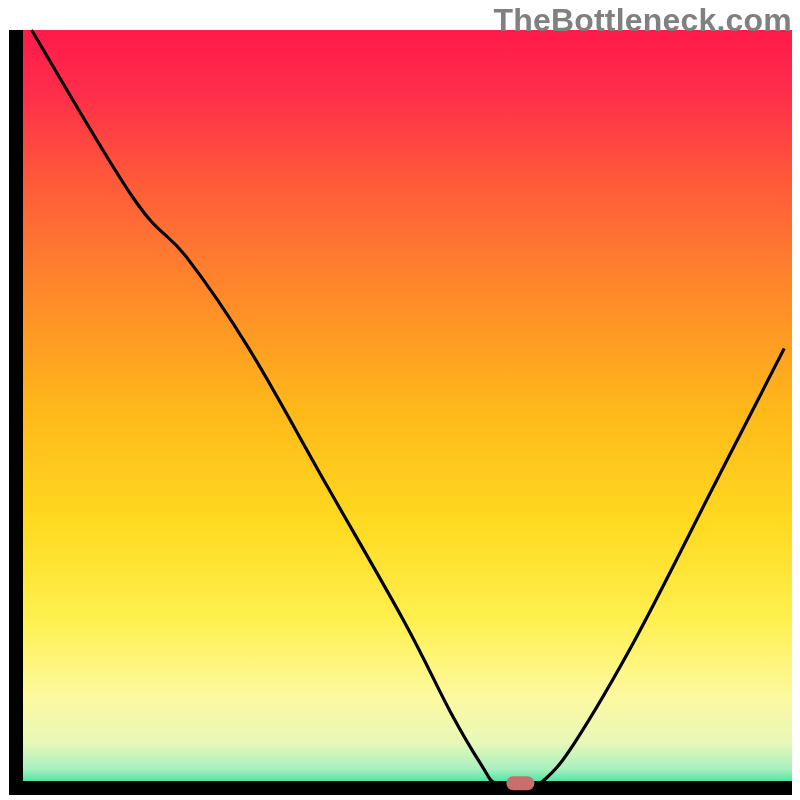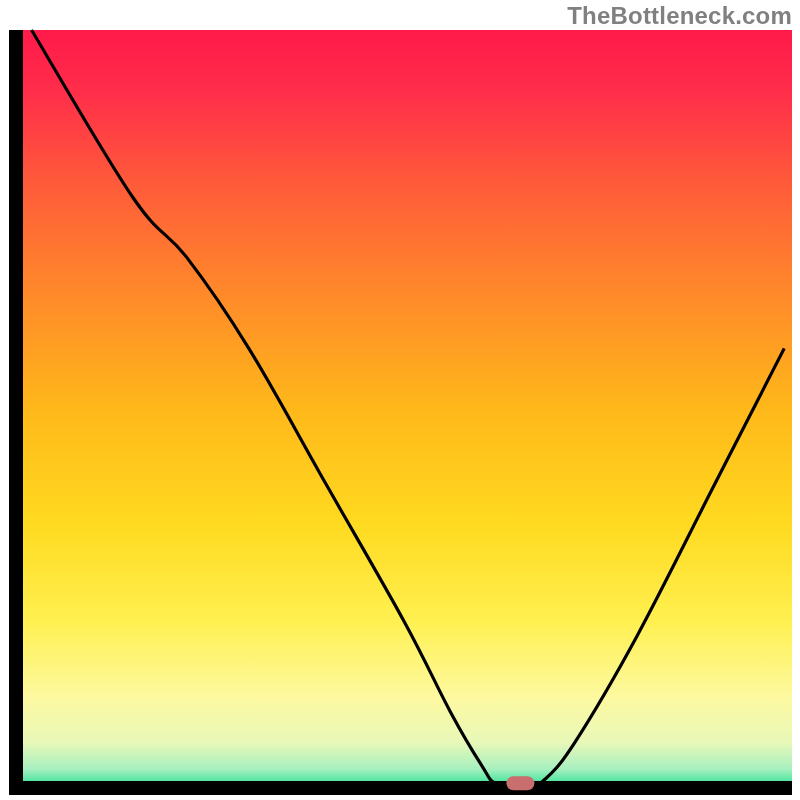--- a/index.html
+++ b/index.html
@@ -13,21 +13,21 @@
   .chart-container {
     position: relative;
     width: 800px;
     height: 800px;
   }
   .watermark {
     position: absolute;
     top: 2px;
     right: 8px;
     color: #808080;
-    font-size: 24px;
+    font-size: 32px;
     font-weight: bold;
     z-index: 10;
     letter-spacing: 0.2px;
   }
   svg {
     display: block;
   }
 </style>
 </head>
 <body>

